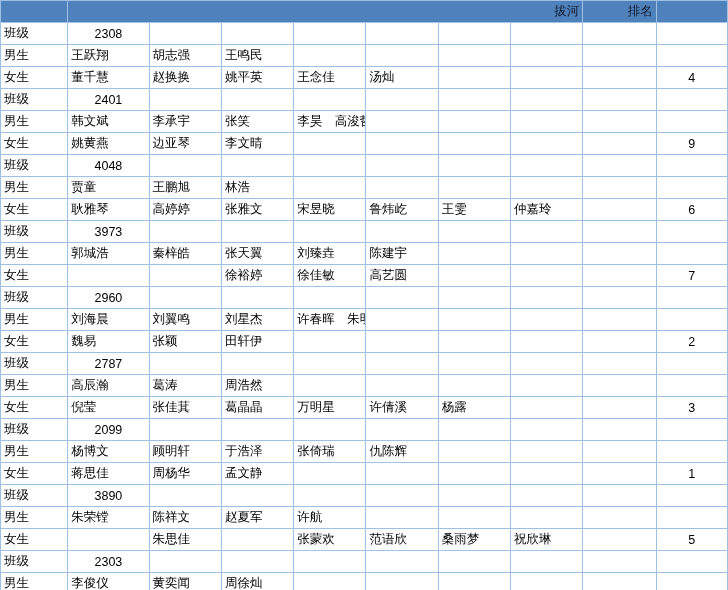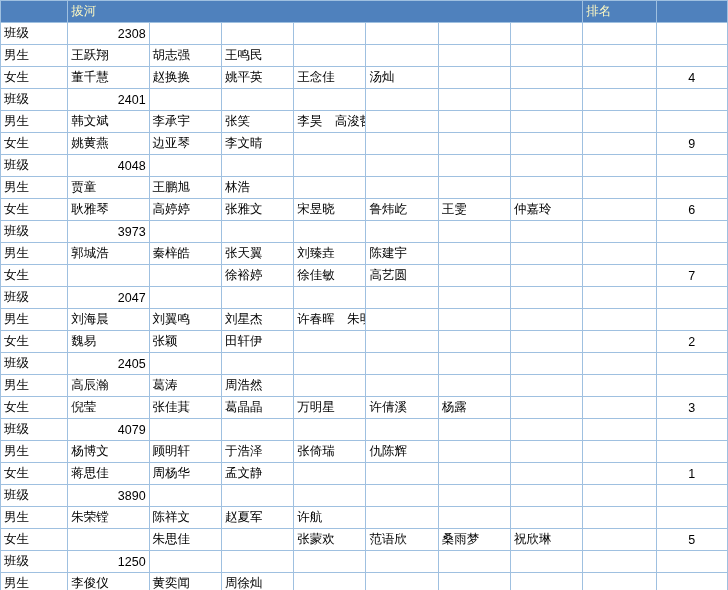--- a/index.html
+++ b/index.html
@@ -23,27 +23,27 @@
   table.sheet td {
     border: 1px solid #9fc0e0;
     height: 21px;
     padding: 0 3px;
     overflow: hidden;
     white-space: nowrap;
     vertical-align: middle;
   }
   .title-row td {
     background: #4f81bd;
-    color: #fef9c3;
-    text-align: left;
+    color: #0f172a;
+    text-align: right;
     font-weight: normal;
     height: 22px;
   }
   .label { text-align: left; }
-  .num { text-align: right; }
+  .num { text-align: center; }
   .center { text-align: center; }
   .blank { }
   
   col.c0 { width: 67px; }
   col.c1 { width: 81px; }
   col.c2 { width: 72px; }
   col.c3 { width: 72px; }
   col.c4 { width: 72px; }
   col.c5 { width: 72px; }
   col.c6 { width: 72px; }
@@ -213,21 +213,21 @@
         <td class="label">徐裕婷</td>
         <td class="label">徐佳敏</td>
         <td class="label">高艺圆</td>
         <td class="label"></td>
         <td class="label"></td>
         <td class="label"></td>
         <td class="center">7</td>
       </tr>
       <tr>
         <td class="label">班级</td>
-        <td class="num">2047</td>
+        <td class="num">2960</td>
         <td class="blank"></td>
         <td class="blank"></td>
         <td class="blank"></td>
         <td class="blank"></td>
         <td class="blank"></td>
         <td class="blank"></td>
         <td class="blank"></td>
         <td class="blank"></td>
       </tr>
       <tr>
@@ -249,21 +249,21 @@
         <td class="label">田轩伊</td>
         <td class="label"></td>
         <td class="label"></td>
         <td class="label"></td>
         <td class="label"></td>
         <td class="label"></td>
         <td class="center">2</td>
       </tr>
       <tr>
         <td class="label">班级</td>
-        <td class="num">2405</td>
+        <td class="num">2787</td>
         <td class="blank"></td>
         <td class="blank"></td>
         <td class="blank"></td>
         <td class="blank"></td>
         <td class="blank"></td>
         <td class="blank"></td>
         <td class="blank"></td>
         <td class="blank"></td>
       </tr>
       <tr>
@@ -285,21 +285,21 @@
         <td class="label">葛晶晶</td>
         <td class="label">万明星</td>
         <td class="label">许倩溪</td>
         <td class="label">杨露</td>
         <td class="label"></td>
         <td class="label"></td>
         <td class="center">3</td>
       </tr>
       <tr>
         <td class="label">班级</td>
-        <td class="num">4079</td>
+        <td class="num">2099</td>
         <td class="blank"></td>
         <td class="blank"></td>
         <td class="blank"></td>
         <td class="blank"></td>
         <td class="blank"></td>
         <td class="blank"></td>
         <td class="blank"></td>
         <td class="blank"></td>
       </tr>
       <tr>
@@ -357,21 +357,21 @@
         <td class="label"></td>
         <td class="label">张蒙欢</td>
         <td class="label">范语欣</td>
         <td class="label">桑雨梦</td>
         <td class="label">祝欣琳</td>
         <td class="label"></td>
         <td class="center">5</td>
       </tr>
       <tr>
         <td class="label">班级</td>
-        <td class="num">1250</td>
+        <td class="num">2303</td>
         <td class="blank"></td>
         <td class="blank"></td>
         <td class="blank"></td>
         <td class="blank"></td>
         <td class="blank"></td>
         <td class="blank"></td>
         <td class="blank"></td>
         <td class="blank"></td>
       </tr>
       <tr>

